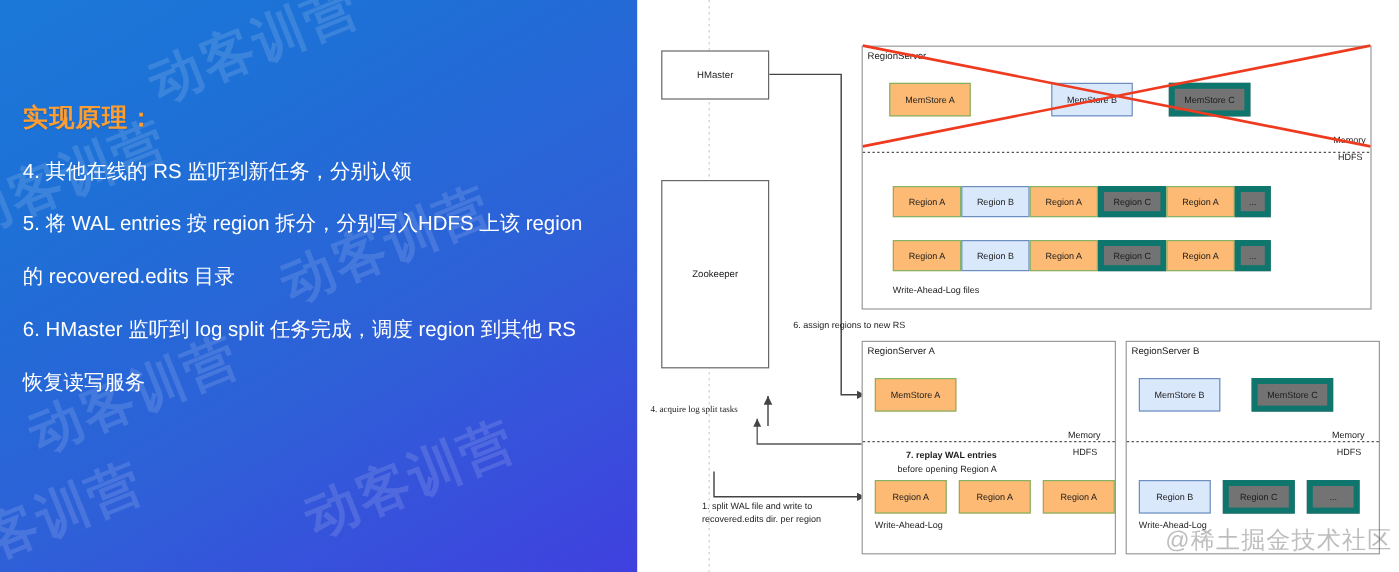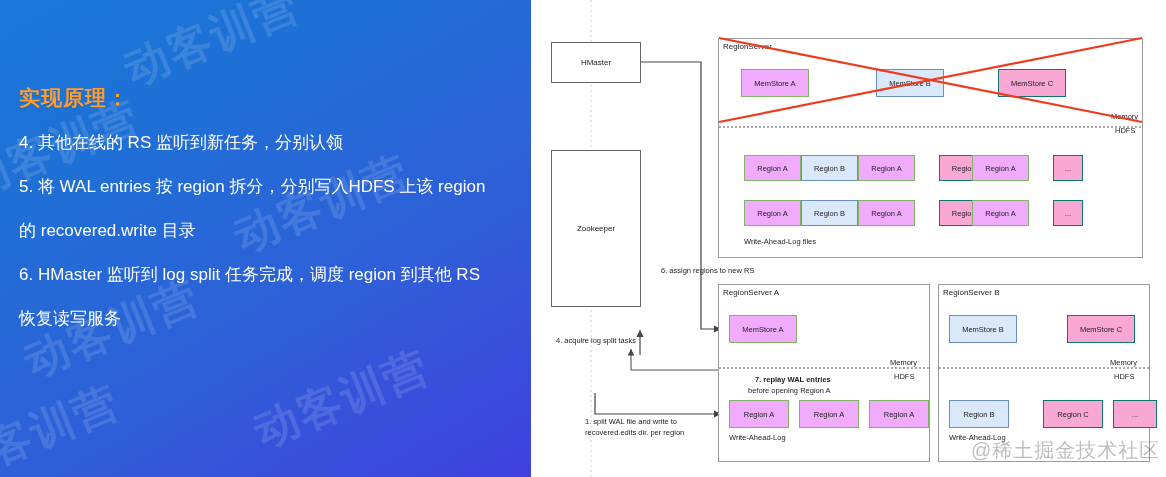--- a/index.html
+++ b/index.html
@@ -60,23 +60,23 @@
   .panel {
     position: absolute; border: 1px solid #9a9a9a; background: #fff;
   }
   .panel-title {
     position: absolute; font-size: 8px; color: #222; white-space: nowrap;
   }
   .cell {
     position: absolute; display: flex; align-items: center; justify-content: center;
     font-size: 7.5px; color: #1c1c1c; white-space: nowrap;
   }
-  .c-green  { background: #f0abfc; border: 1px solid #82b366; }
+  .c-green  { background: #fdba74; border: 1px solid #82b366; }
   .c-blue   { background: #dae8fc; border: 1px solid #6c8ebf; }
-  .c-yellow { background: #f9a8d4; border: 1px solid #0f766e; margin-left: 24px; }
+  .c-yellow { background: #737373; border: 5px solid #0f766e; }
 
   .lbl {
     position: absolute; font-size: 7.5px; color: #1c1c1c;
     white-space: nowrap; line-height: 1.25; text-align: center;
   }
   .lbl.left { text-align: center; }
 
   svg.overlay { position: absolute; left: 0; top: 0; width: 633px; height: 477px; overflow: visible; }
   .dg-wm {
     position: absolute; left: 438px; top: 437px;
@@ -95,21 +95,21 @@
       <div class="wm b">动客训营</div>
       <div class="wm c">动客训营</div>
       <div class="wm d">动客训营</div>
       <div class="wm e">动客训营</div>
       <div class="wm f">动客训营</div>
     </div>
     <div class="slide-content">
       <div class="slide-heading">实现原理：</div>
       <div class="slide-line">4. 其他在线的 RS 监听到新任务，分别认领</div>
       <div class="slide-line">5. 将 WAL entries 按 region 拆分，分别写入HDFS 上该 region</div>
-      <div class="slide-line">的 recovered.write 目录</div>
+      <div class="slide-line">的 recovered.edits 目录</div>
       <div class="slide-line">6. HMaster 监听到 log split 任务完成，调度 region 到其他 RS</div>
       <div class="slide-line">恢复读写服务</div>
     </div>
   </div>
 
   <div class="diagram">
     <div class="dg-inner">
 
       <svg class="overlay">
         <defs>
@@ -131,21 +131,21 @@
 
       <div class="box" style="left:18px; top:150px; width:90px; height:157px;">
         <span>Zookeeper</span>
       </div>
 
       <div class="box" style="left:18px; top:42px; width:90px; height:41px;">
         <span>HMaster</span>
       </div>
 
 
-      <div class="lbl left" style="left:23px; top:336px;">4. acquire log split tasks</div>
+      <div class="lbl left" style="left:9px; top:336px;font-family:Liberation Serif, serif;">4. acquire log split tasks</div>
       <div class="lbl" style="left:52px; top:417px;">1. split WAL file and write to</div>
       <div class="lbl" style="left:52px; top:428px;">recovered.edits dir. per region</div>
       <div class="lbl left" style="left:118px; top:266px;margin-left:10px;">6. assign regions to new RS</div>
 
       <div class="panel" style="left:185px; top:38px; width:425px; height:220px;"></div>
       <div class="panel-title" style="left:190px; top:42px;">RegionServer</div>
 
       <div class="cell c-green" style="left:208px; top:69px; width:68px; height:28px;">
         <span>MemStore A</span>
       </div>

